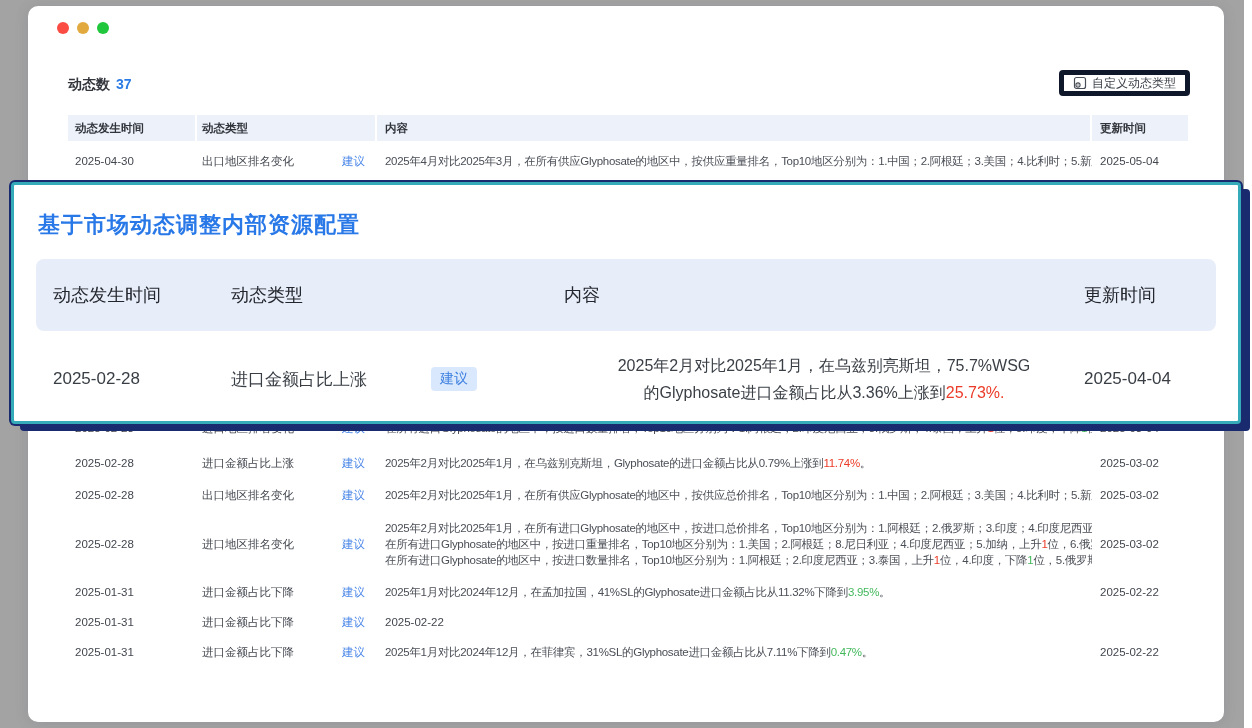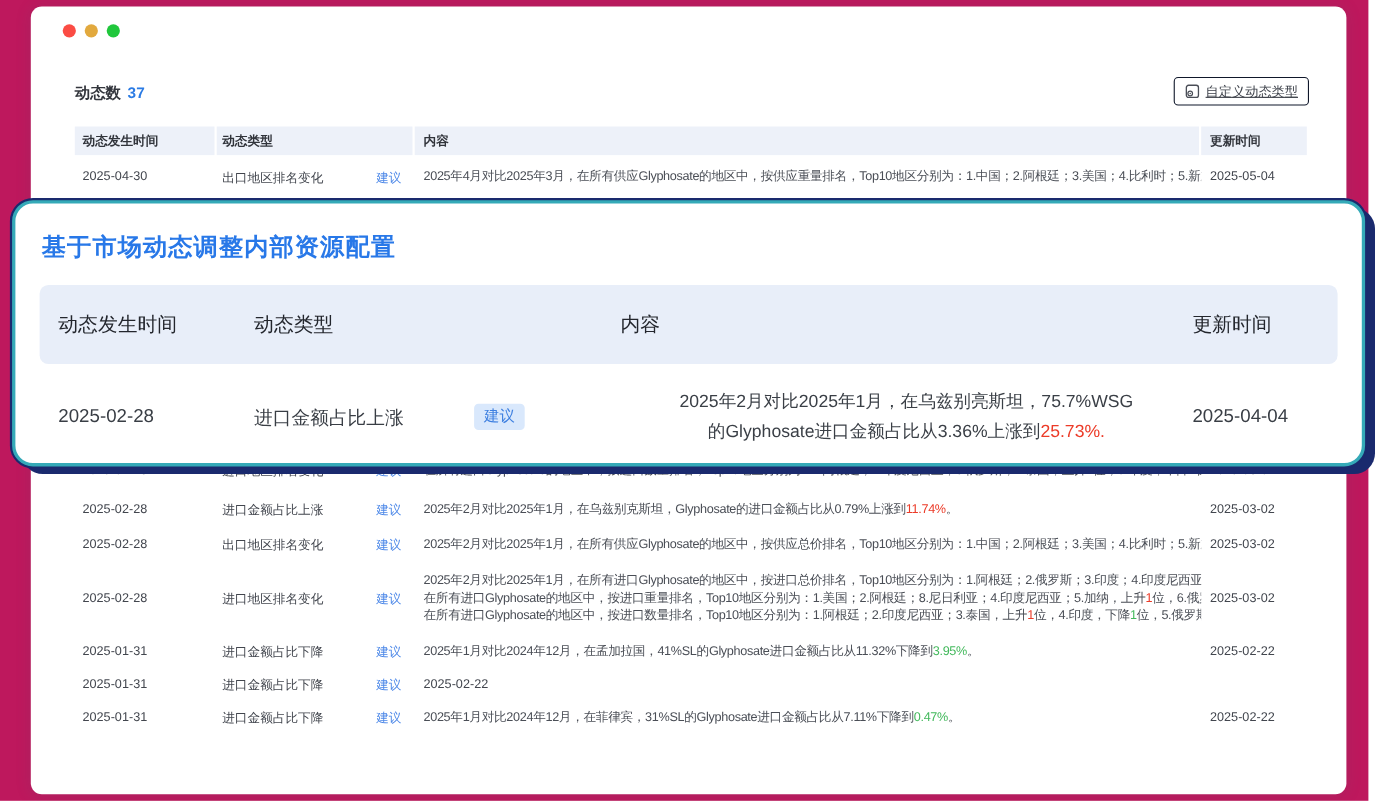--- a/index.html
+++ b/index.html
@@ -1,33 +1,33 @@
 <!DOCTYPE html>
 <html><head>
 <meta charset="utf-8">
 <style>
   html,body{margin:0;padding:0;}
   body{
     width:1252px;height:728px;background:#ffffff;position:relative;overflow:hidden;
     font-family:"Liberation Sans","DejaVu Sans",sans-serif;
   }
-  .stage{position:relative;width:1244px;height:728px;background:#be185d;}
+  .stage{position:relative;width:1244px;height:728px;background:#a3a3a3;}
   .card{
     position:absolute;left:28px;top:6px;width:1196px;height:716px;background:#fff;
     border-radius:10px;box-shadow:0 1px 14px rgba(80,90,110,.16);
   }
   .dots{position:absolute;left:29px;top:16px;display:flex;gap:8px;}
   .dot{width:12px;height:12px;border-radius:50%;}
   .topbar{position:absolute;left:40px;top:64px;right:34px;height:28px;}
   .count-wrap{position:absolute;left:0;top:6px;font-size:14px;font-weight:bold;color:#33363d;}
   .count-num{color:#2B7BE4;margin-left:6px;}
   .custom-btn{
     position:absolute;right:0;top:0;height:26px;display:flex;align-items:center;gap:5px;
-    border:1px solid #0f172a;border-radius:4px;background:#fff;padding:0 9px;
-    font-size:12px;color:#3c4049;cursor:pointer;text-decoration:underline;
+    border:5px solid #0f172a;border-radius:4px;background:#fff;padding:0 9px;
+    font-size:12px;color:#3c4049;cursor:pointer;
   }
   
   .thead{position:absolute;left:40px;top:109px;right:36px;height:26px;display:flex;
     font-size:11.5px;font-weight:bold;color:#31343b;}
   .th{background:#EDF1F9;display:flex;align-items:center;box-sizing:border-box;}
   .th-time{width:127px;padding-left:7px;margin-right:2px;}
   .th-type{width:178px;padding-left:5px;margin-right:2px;}
   .th-content{flex:1;padding-left:8px;margin-right:2px;}
   .th-updated{width:96px;padding-left:8px;}
   .tbody{position:absolute;left:40px;top:135px;right:36px;font-size:11.5px;color:#42464e;}
@@ -35,21 +35,21 @@
   .cell-time{width:129px;padding-left:7px;box-sizing:border-box;}
   .cell-type{width:180px;padding-left:5px;padding-right:12px;box-sizing:border-box;
     display:flex;justify-content:space-between;align-items:center;}
   .suggest-link{color:#4D88E8;cursor:pointer;}
   .cell-content{flex:1;padding-left:8px;overflow:hidden;}
   .content-line{white-space:nowrap;overflow:hidden;line-height:16px;letter-spacing:-0.3px;color:#4a4e56;}
   .cell-updated{width:96px;padding-left:8px;box-sizing:border-box;}
   
   .popup{
     position:absolute;left:11px;top:182px;width:1230px;height:242px;box-sizing:border-box;
-    background:#fff;border:3px solid #35AAB8;border-radius:19px;z-index:10;
+    background:#fff;border:3px solid #35AAB8;border-radius:4px;z-index:10;
     box-shadow:0 0 0 2px #1A2A6E, 9px 7px 0 0 #1A2A6E;
   }
   .popup-title{margin:25px 0 0 24px;font-size:22px;font-weight:bold;color:#2878E8;letter-spacing:1px;}
   .pgrid{display:grid;grid-template-columns:178px 333px 520px 1fr;align-items:center;
     padding-left:17px;box-sizing:border-box;}
   .popup-thead{margin:19px 22px 0;height:72px;background:#E8EEF9;border-radius:8px;
     font-size:18px;color:#23262d;}
   .popup-trow{margin:2px 22px 0;height:92px;font-size:17px;color:#393e45;}
   .popup-type-cell{display:flex;align-items:center;}
   .badge{

